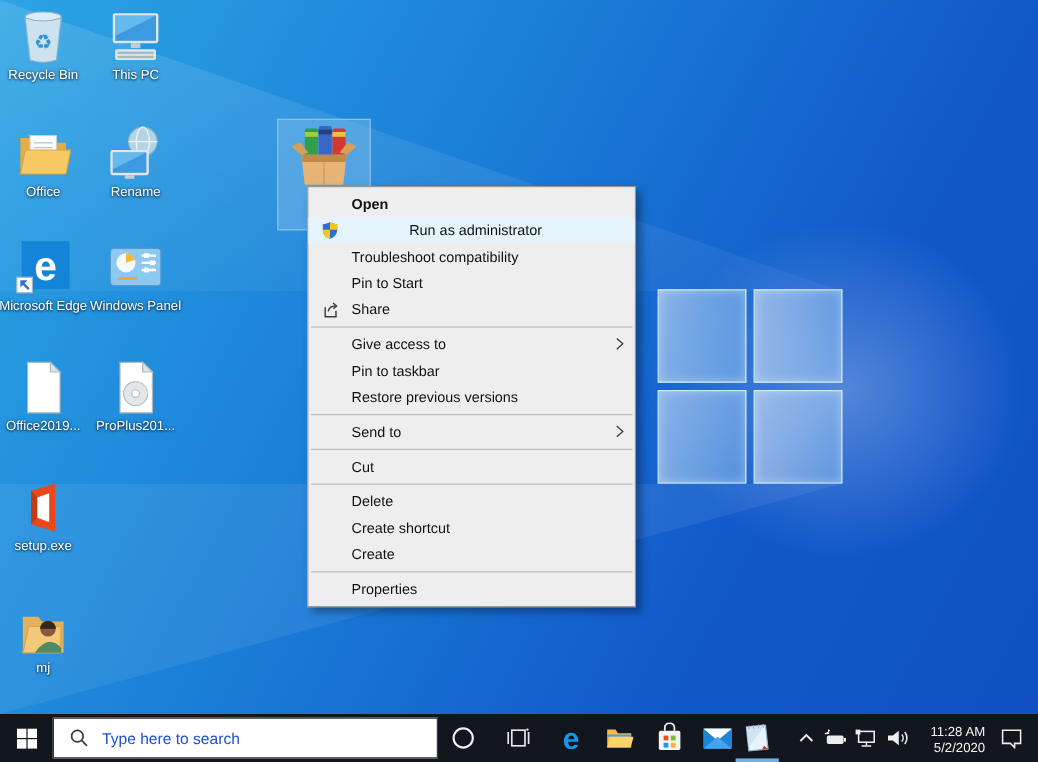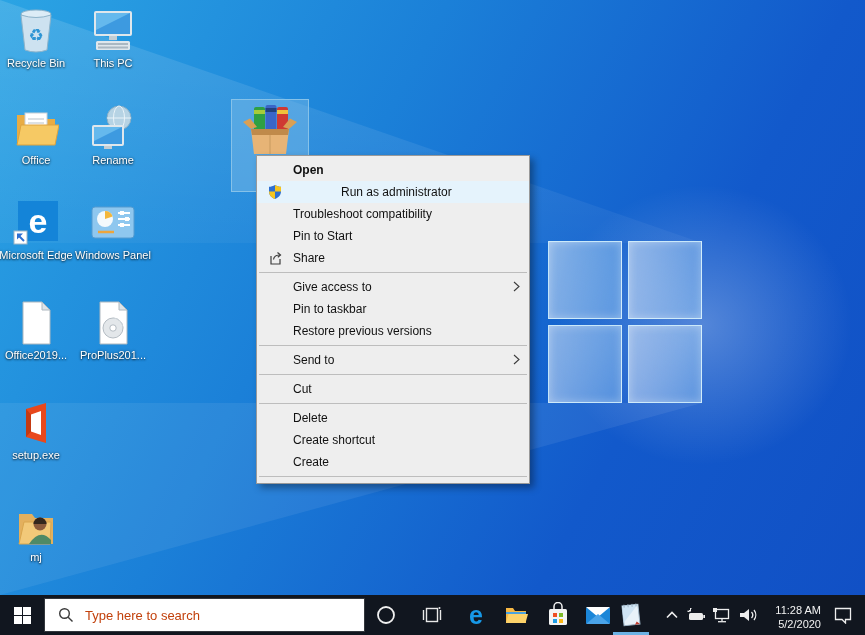--- a/index.html
+++ b/index.html
@@ -37,21 +37,21 @@
   .mi.hl { background:var(--menu-highlight,#e5f3fc);gap:48px; }
   .mi.bold .lab { font-weight:bold; }
   .mi .sub { position:absolute; right:9px; top:5px; }
   .msep { height:1px; background:#bdbdbd; margin:3px 2px; }
 
   
   .taskbar { position:absolute; left:0; bottom:0; width:865px; height:40px; background:var(--taskbar-bg,#11161f); }
   .tb-btn { position:absolute; top:0; height:40px; display:flex; align-items:center; justify-content:center; }
   .searchbox { position:absolute; left:44px; top:3px; width:321px; height:34px; background:#fff;
     border:1px solid #33373d; display:flex; align-items:center; gap:11px; padding-left:13px; }
-  .searchbox .ph { font-size:13px; color:#c2410c; }
+  .searchbox .ph { font-size:13px; color:#1d4ed8; }
   .run-line { position:absolute; left:3px; right:3px; bottom:0; height:3px; background:#6cb2e4; }
   .clock { position:absolute; left:759px; top:0; width:62px; height:44px; display:flex; flex-direction:column;
     justify-content:center; align-items:flex-end; color:#f2f2f2; font-size:11px; line-height:14px; }
 </style>
 </head>
 <body>
 
 <div class="screen">
 
   <div class="desktop">
@@ -293,20 +293,24 @@
       </div>
     <div class="mi">
         <span class="gut"></span>
         <span class="lab">Create shortcut</span>
       </div>
     <div class="mi">
         <span class="gut"></span>
         <span class="lab">Create</span>
       </div>
     <div class="msep"></div>
+    <div class="mi">
+        <span class="gut"></span>
+        <span class="lab">Properties</span>
+      </div>
   </div>
 
   <div class="taskbar">
     <div class="tb-btn" style="left:0;width:44px">
       <svg width="17" height="17" viewBox="0 0 17 17" fill="#fff">
           <rect width="8" height="8"></rect>
           <rect x="9" width="8" height="8"></rect>
           <rect y="9" width="8" height="8"></rect>
           <rect x="9" y="9" width="8" height="8"></rect>
         </svg>

